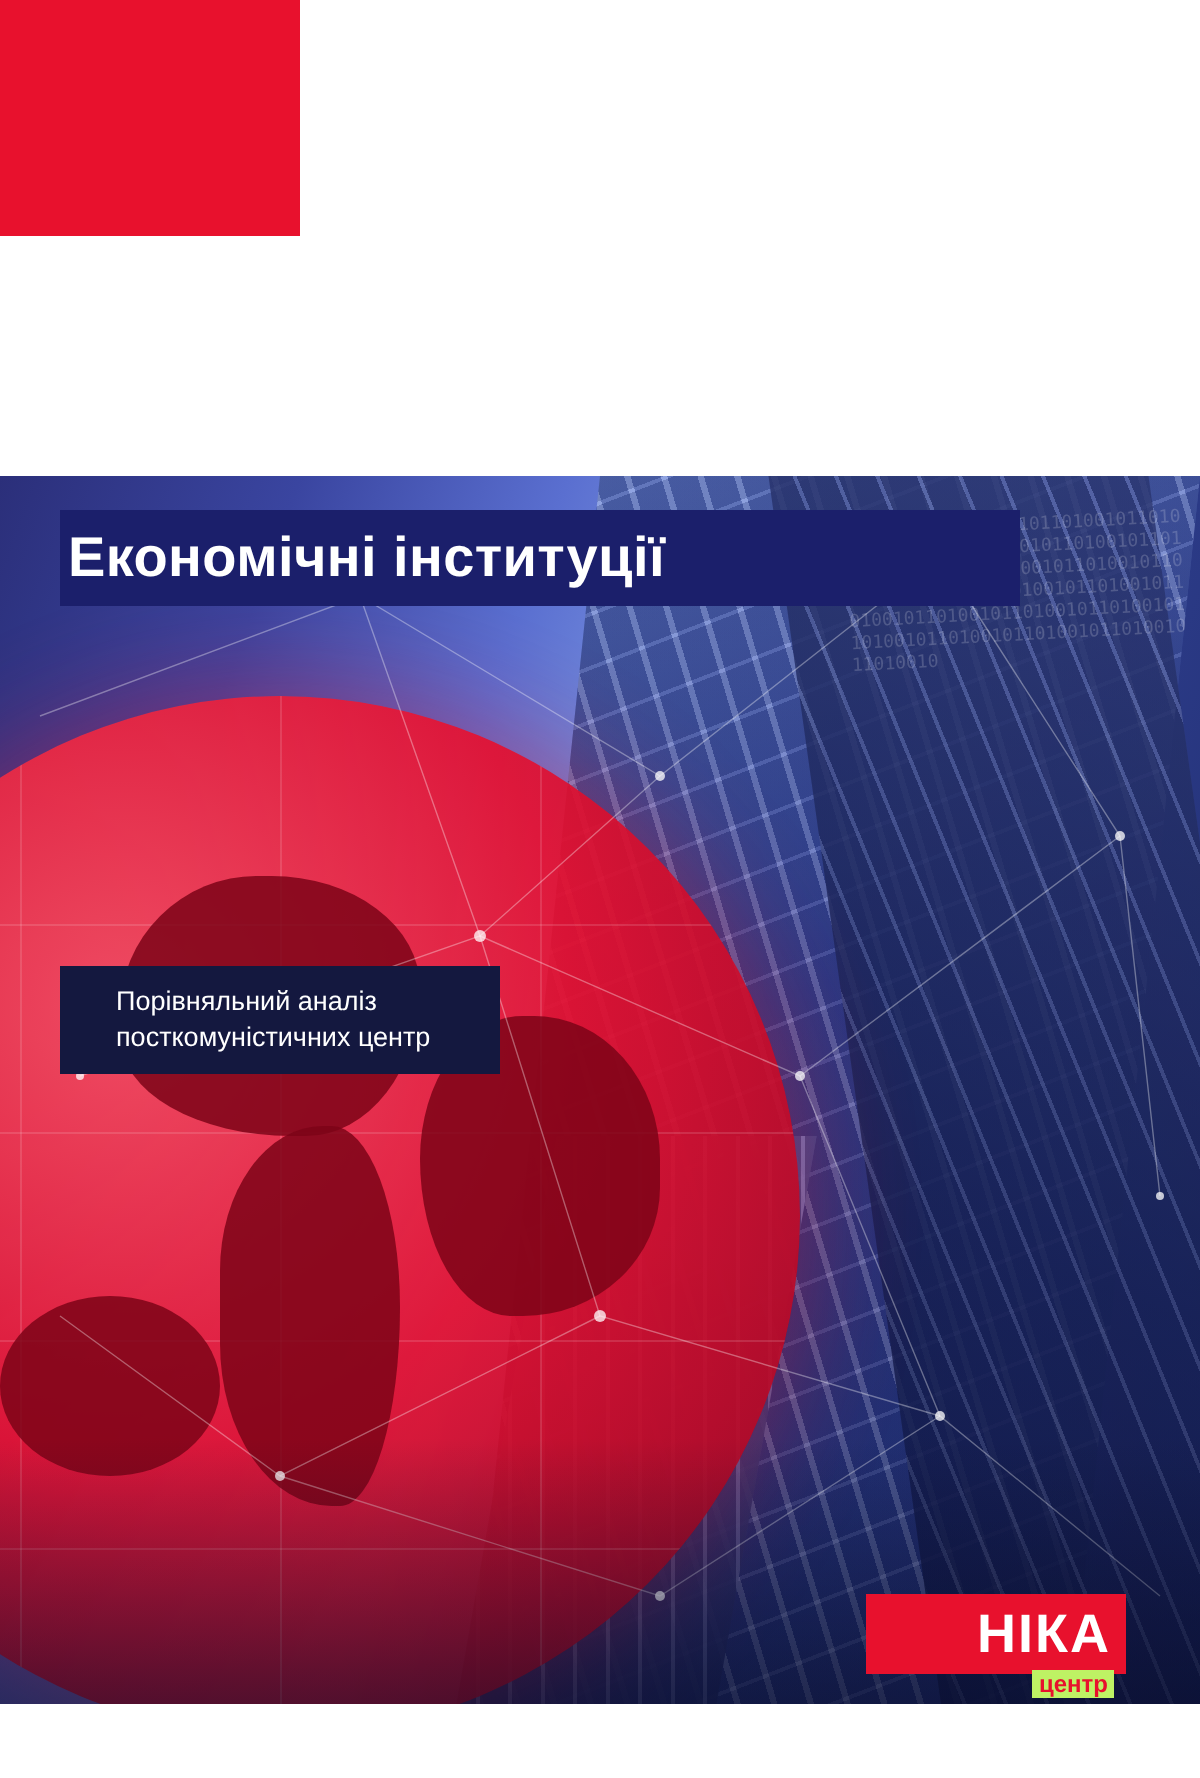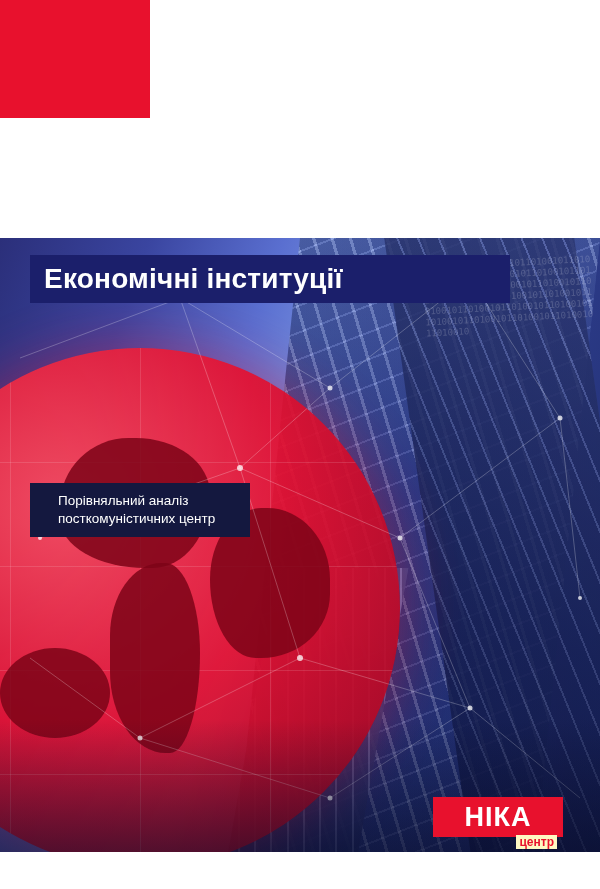--- a/index.html
+++ b/index.html
@@ -220,21 +220,21 @@
 
   
   .title-bar {
     position: absolute;
     background: #1b1f6b;
     color: #ffffff;
     font-weight: bold;
     letter-spacing: 0.2px;
     display: flex;
     align-items: center;
-    padding: 0 14px;
+    padding: 0 4px;
     box-sizing: border-box;
   }
   .title-1 {
     left: 30px;
     top: 255px;
     width: 480px;
     height: 48px;
     font-size: 28px;
   }
   .title-2 {
@@ -280,29 +280,30 @@
     top: 0;
     width: 130px;
     height: 40px;
     display: flex;
     align-items: center;
     justify-content: center;
     color: #ffffff;
     font-size: 27px;
     font-weight: bold;
     letter-spacing: 1px;
+    padding-left: 24px;
   }
   .pub-sub {
     position: absolute;
     right: 6px;
     top: 38px;
     color: #e8112d;
     font-size: 12px;
     font-weight: bold;
-    background: #fef9c3;
+    background: #bef264;
     padding: 0 3px;
   }
 </style>
 </head>
 <body>
 
 <div class="cover">
 
   <div class="series-block"></div>
   <div class="series-text">

